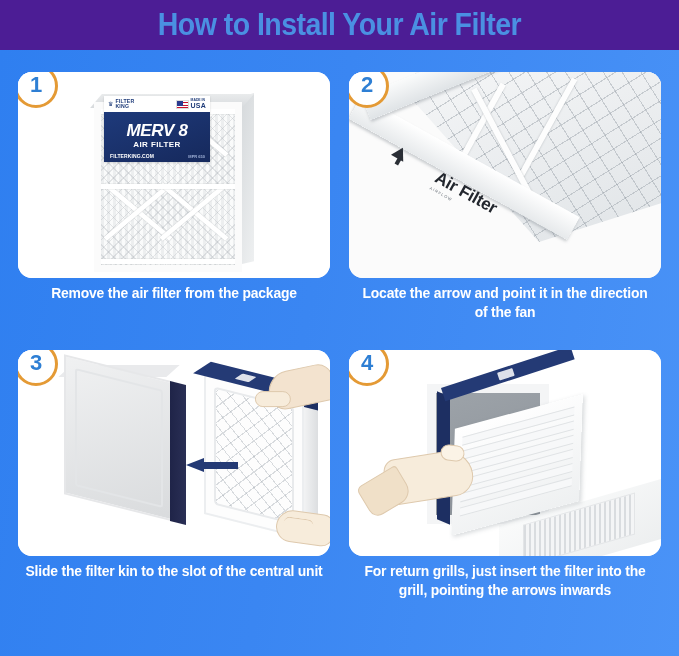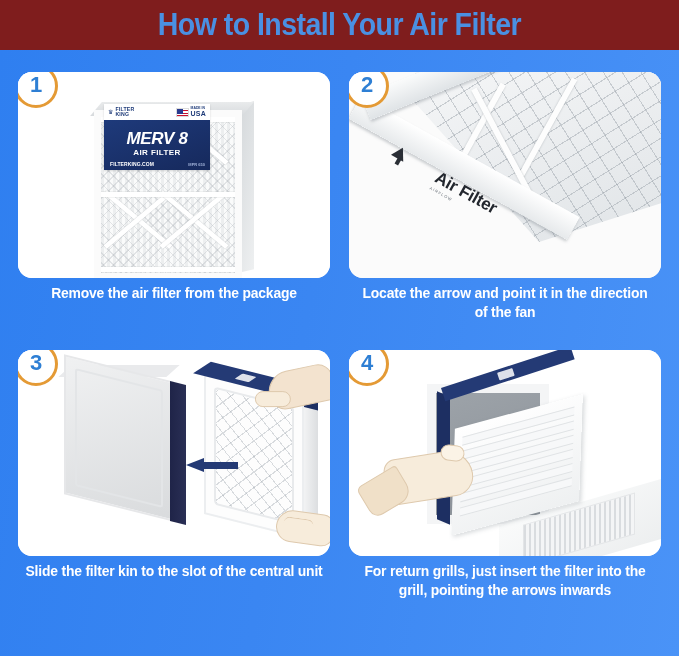--- a/index.html
+++ b/index.html
@@ -10,21 +10,21 @@
     overflow:hidden;
   }
   #page{
     position:relative;
     width:679px;height:656px;
     background:#fdfdfd;
   }
   
   .header{
     position:absolute;left:0;top:0;width:679px;height:50px;
-    background:#7f1d1d;
+    background:#4c1d95;
     display:flex;align-items:center;justify-content:center;
   }
   .header-title{
     font-family:"Liberation Sans", sans-serif;
     font-size:31px;font-weight:700;
     letter-spacing:-0.6px;
     color:#4a90e2;
     transform:scaleX(0.92);
     white-space:nowrap;
   }
@@ -65,21 +65,21 @@
     color:#ffffff;
     font-size:14.5px;font-weight:700;
     line-height:1.32;
     letter-spacing:-0.2px;
     transform:scaleX(0.96);
   }
 
   
   .photo1{position:absolute;left:0;top:0;width:312px;height:206px;background:#ffffff;}
   .filterbox{
-    position:absolute;left:72px;top:28px;width:168px;height:178px;
+    position:absolute;left:72px;top:20px;width:168px;height:178px;
   }
   .fb-side{
     position:absolute;left:140px;top:4px;width:24px;height:168px;
     background:linear-gradient(100deg,#cfd3d6,#eef0f1);
     transform:skewY(-13deg);
   }
   .fb-top{
     position:absolute;left:6px;top:2px;width:152px;height:14px;
     background:linear-gradient(180deg,#e9ebec,#d7dadd);
     transform:skewX(-40deg);

